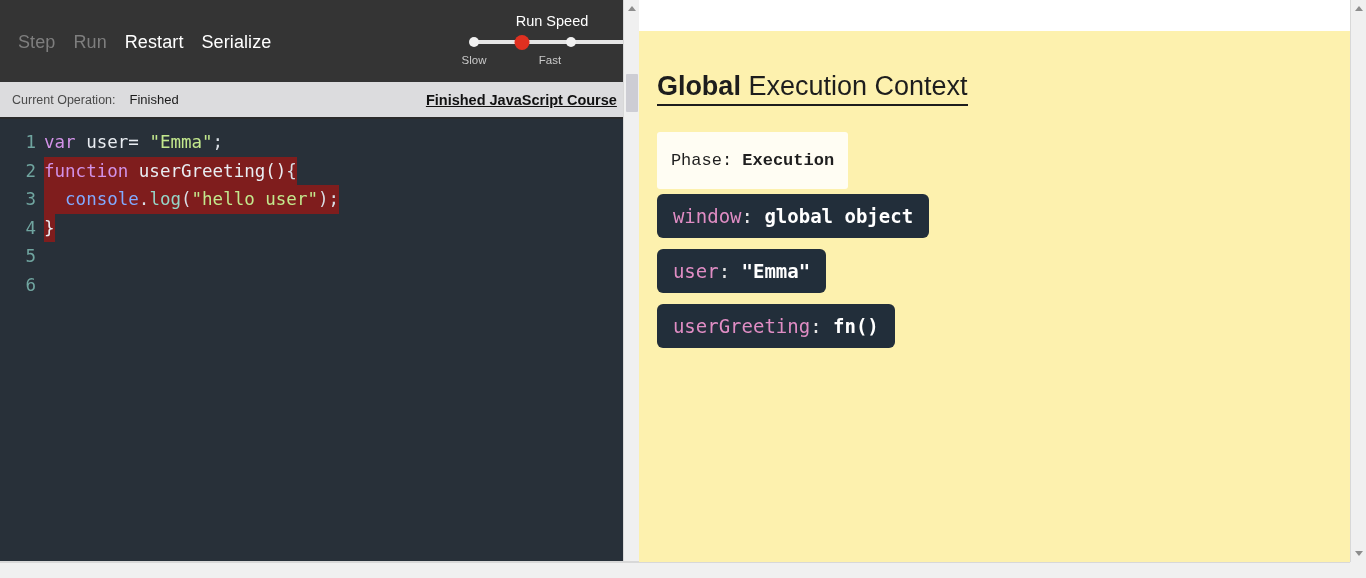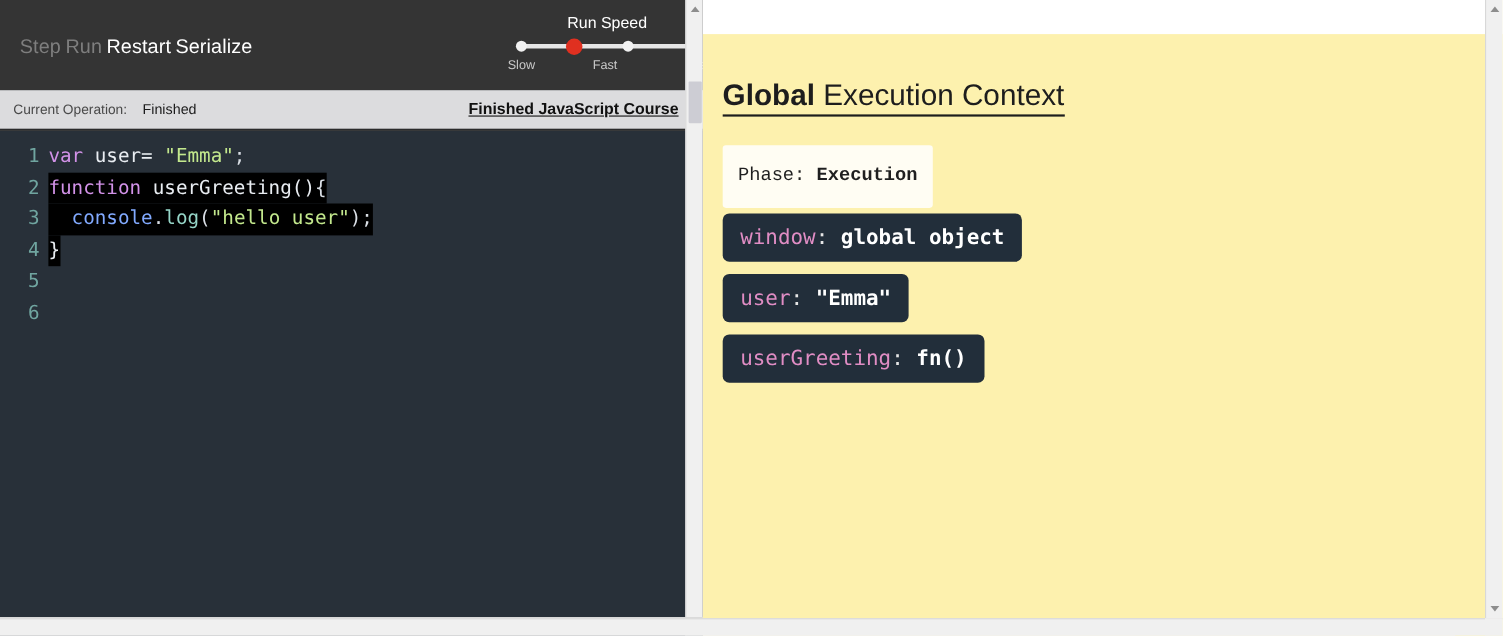--- a/index.html
+++ b/index.html
@@ -29,21 +29,21 @@
   .toolbar {
     position: relative;
     height: 82px;
     background: #343434;
     display: flex;
     align-items: center;
   }
   .nav-buttons {
     display: flex;
     align-items: center;
-    gap: 4px;
+    gap: 18px;
     padding-left: 18px;
     margin-top: 2px;
   }
   .nav-btn {
     font-size: 18px;
     letter-spacing: 0.1px;
     color: #ffffff;
     cursor: pointer;
     user-select: none;
     white-space: nowrap;
@@ -151,21 +151,21 @@
   }
   .gutter {
     width: 44px;
     min-width: 44px;
     text-align: right;
     padding-right: 8px;
     color: #70a5a0;
     user-select: none;
   }
   .code-text { position: relative; }
-  .sel { background: #000000; }
+  .sel { background: #7f1d1d; }
   .tok-kw   { color: #d292e8; }
   .tok-plain{ color: #e9edf2; }
   .tok-str  { color: #c3e88d; }
   .tok-fn   { color: #82aaff; }
   .tok-meth { color: #96d6c8; }
   .tok-punct{ color: #d9dee5; }
 
   
   .vscroll {
     position: absolute;

